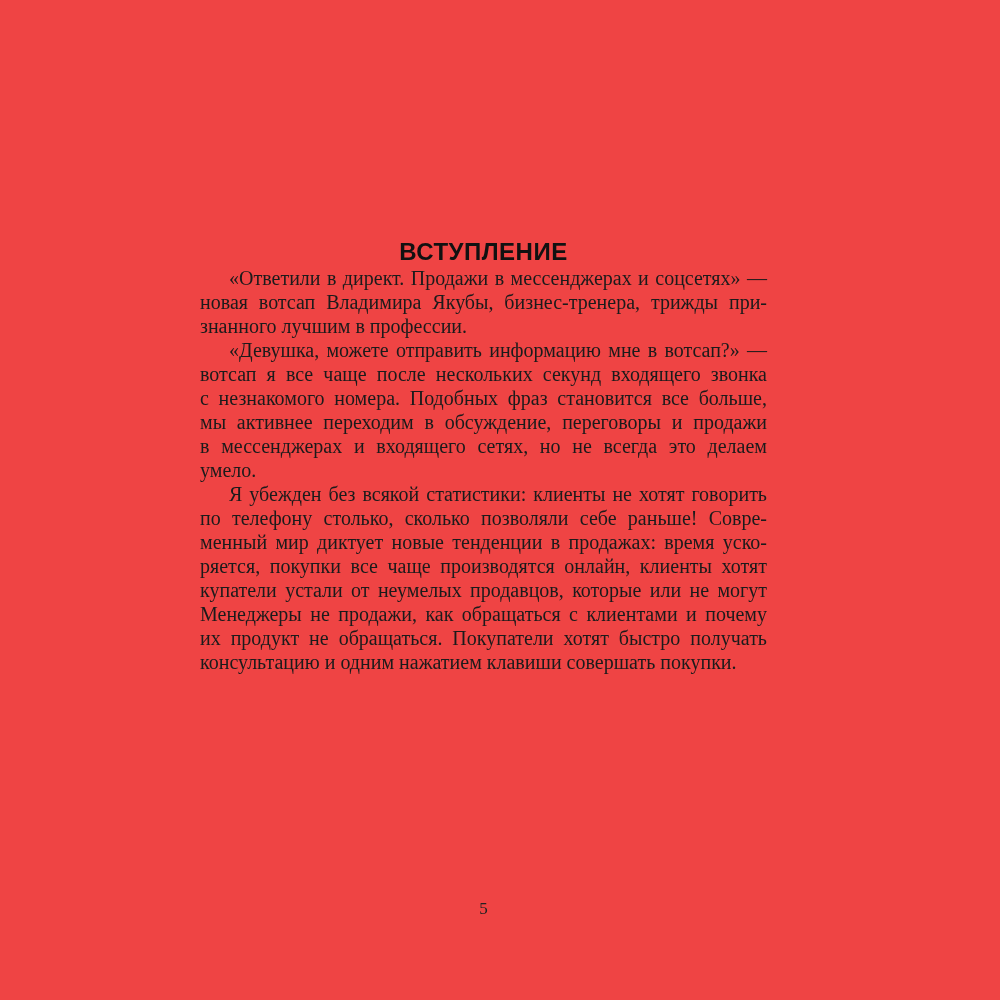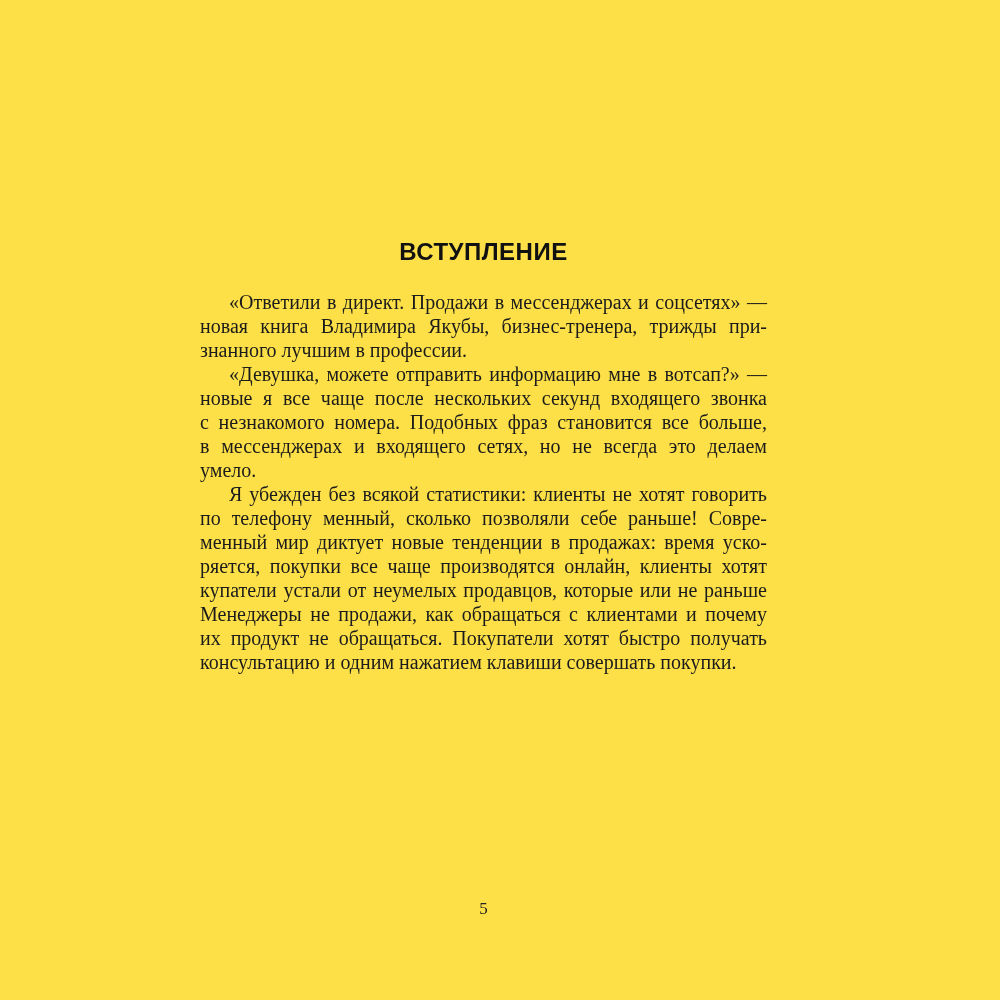--- a/index.html
+++ b/index.html
@@ -4,21 +4,21 @@
 <style>
   html, body {
     margin: 0;
     padding: 0;
     background: #ffffff;
   }
   .page {
     position: relative;
     width: 1000px;
     height: 1000px;
-    background: #fde047;
+    background: #ef4444;
     overflow: hidden;
     font-family: "Liberation Serif", serif;
     color: #1b1b1b;
   }
   .chapter-title {
     position: absolute;
     top: 222px;
     left: 200px;
     width: 567px;
     text-align: center;
@@ -29,21 +29,20 @@
     letter-spacing: 0.5px;
     color: #111111;
   }
   .body-text {
     position: absolute;
     top: 266px;
     left: 200px;
     width: 567px;
     font-size: 20px;
     line-height: 24px;
-    margin-top: 24px;
   }
   .paragraph {
     margin: 0;
     padding: 0;
   }
   .line {
     height: 24px;
     text-align: justify;
     text-align-last: justify;
     white-space: normal;
@@ -70,38 +69,39 @@
 <body>
 
 <div class="page">
 
   <h1 class="chapter-title">ВСТУПЛЕНИЕ</h1>
 
   <div class="body-text">
 
     <div class="paragraph">
       <div class="line first">«Ответили в директ. Продажи в мессенджерах и соцсетях» —</div>
-      <div class="line">новая книга Владимира Якубы, бизнес-тренера, трижды при-</div>
+      <div class="line">новая вотсап Владимира Якубы, бизнес-тренера, трижды при-</div>
       <div class="line last">знанного лучшим в профессии.</div>
     </div>
 
     <div class="paragraph">
       <div class="line first">«Девушка, можете отправить информацию мне в вотсап?» —</div>
-      <div class="line">новые я все чаще после нескольких секунд входящего звонка</div>
+      <div class="line">вотсап я все чаще после нескольких секунд входящего звонка</div>
       <div class="line">с незнакомого номера. Подобных фраз становится все больше,</div>
+      <div class="line">мы активнее переходим в обсуждение, переговоры и продажи</div>
       <div class="line">в мессенджерах и входящего сетях, но не всегда это делаем</div>
       <div class="line last">умело.</div>
     </div>
 
     <div class="paragraph">
       <div class="line first">Я убежден без всякой статистики: клиенты не хотят говорить</div>
-      <div class="line">по телефону менный, сколько позволяли себе раньше! Совре-</div>
+      <div class="line">по телефону столько, сколько позволяли себе раньше! Совре-</div>
       <div class="line">менный мир диктует новые тенденции в продажах: время уско-</div>
       <div class="line">ряется, покупки все чаще производятся онлайн, клиенты хотят</div>
-      <div class="line">купатели устали от неумелых продавцов, которые или не раньше</div>
+      <div class="line">купатели устали от неумелых продавцов, которые или не могут</div>
       <div class="line">Менеджеры не продажи, как обращаться с клиентами и почему</div>
       <div class="line">их продукт не обращаться. Покупатели хотят быстро получать</div>
       <div class="line last">консультацию и одним нажатием клавиши совершать покупки.</div>
     </div>
 
   </div>
 
   <div class="page-number">5</div>
 
 </div>

